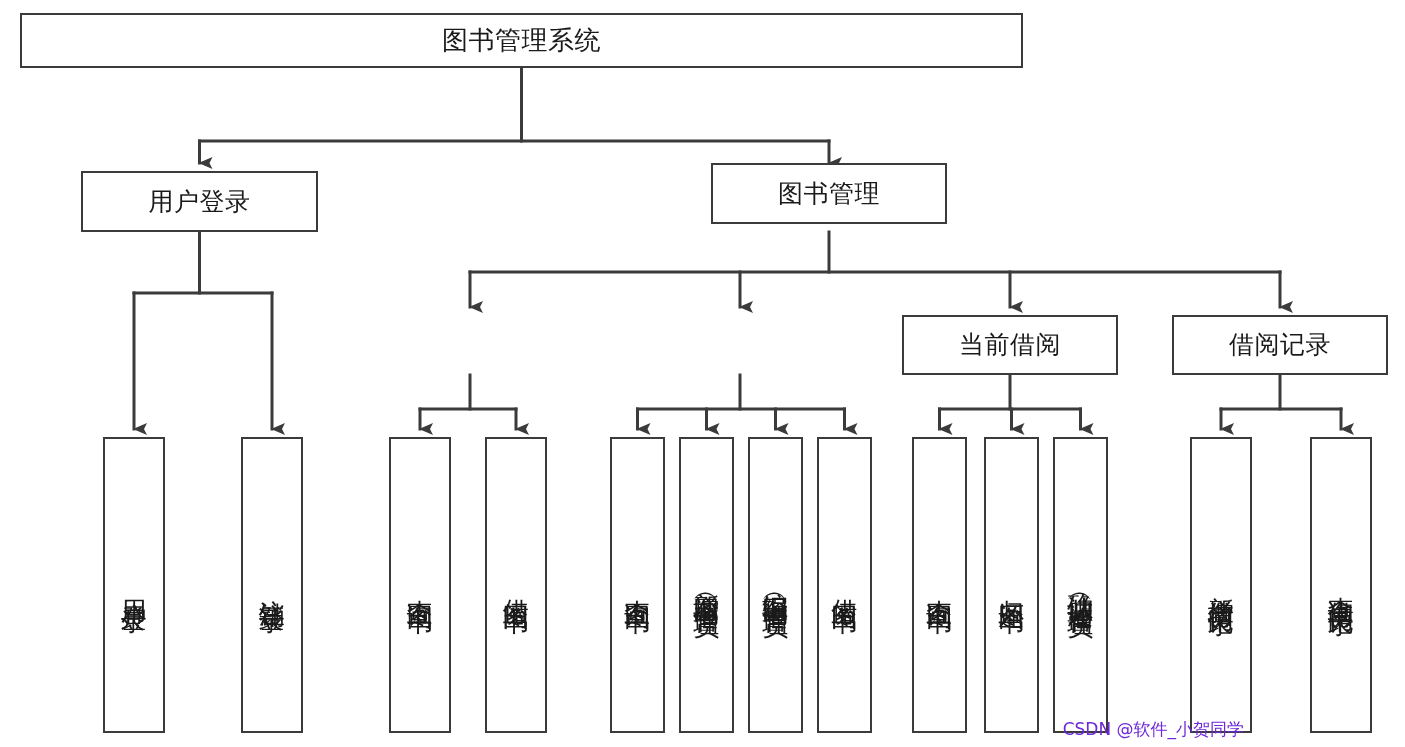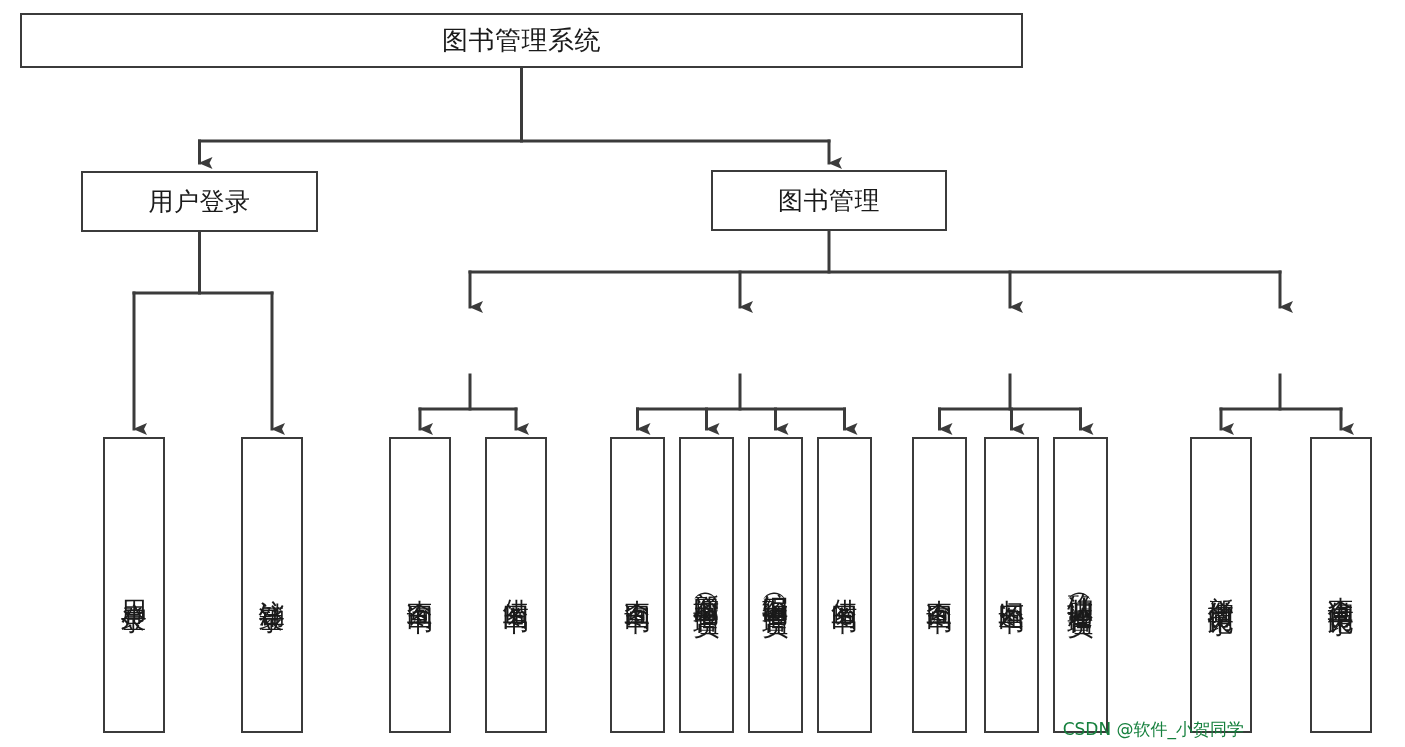--- a/index.html
+++ b/index.html
@@ -62,21 +62,21 @@
     line-height: 1.18;
     letter-spacing: 3px;
     white-space: normal;
     max-height: 100%;
   }
   .watermark {
     position: absolute;
     right: 8px;
     bottom: 6px;
     font-size: 17px;
-    color: #15803d;
+    color: #6d28d9;
     z-index: 5;
     white-space: nowrap;
     pointer-events: none;
   }
 </style>
 </head>
 <body>
 
 <div id="diagram-root">
 
@@ -131,24 +131,30 @@
     </g>
   </svg>
 
   <div class="node node-h node-root" style="left:20px; top:13px; width:1003px; height:55px;">
     <span class="node-label">图书管理系统</span>
   </div>
 
   <div class="node node-h" style="left:81px; top:171px; width:237px; height:61px;">
     <span class="node-label">用户登录</span>
   </div>
-  <div class="node node-h" style="left:711px; top:170px; width:236px; height:61px;">
+  <div class="node node-h" style="left:711px; top:163px; width:236px; height:61px;">
     <span class="node-label">图书管理</span>
   </div>
 
+  <div class="node node-h" style="left:902px; top:315px; width:216px; height:60px;">
+    <span class="node-label">当前借阅</span>
+  </div>
+  <div class="node node-h" style="left:1172px; top:315px; width:216px; height:60px;">
+    <span class="node-label">借阅记录</span>
+  </div>
 
   <div class="node node-leaf" style="left:103px; top:437px; width:62px; height:296px;">
     <span class="node-label">用户登录</span>
   </div>
   <div class="node node-leaf" style="left:241px; top:437px; width:62px; height:296px;">
     <span class="node-label">注销登录</span>
   </div>
 
   <div class="node node-leaf" style="left:389px; top:437px; width:62px; height:296px;">
     <span class="node-label">查询图书</span>

